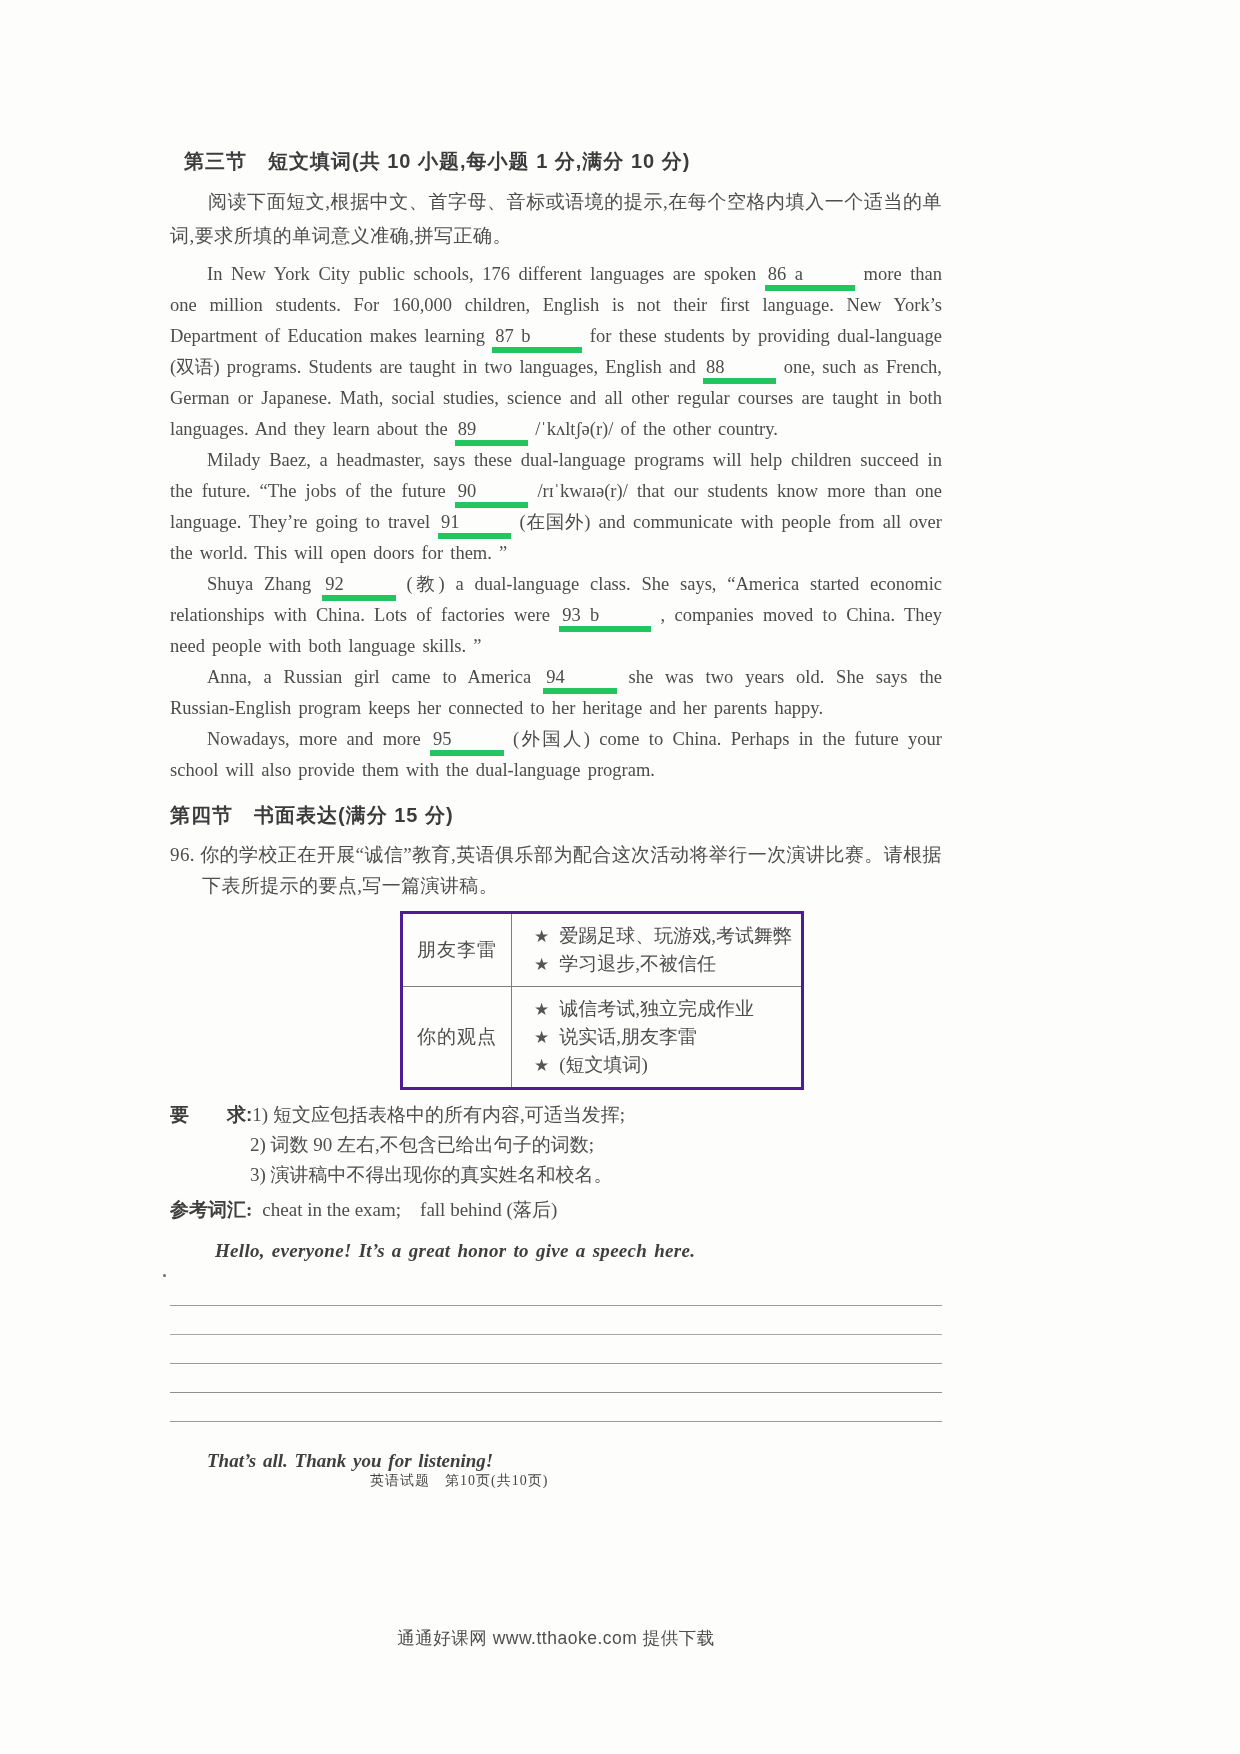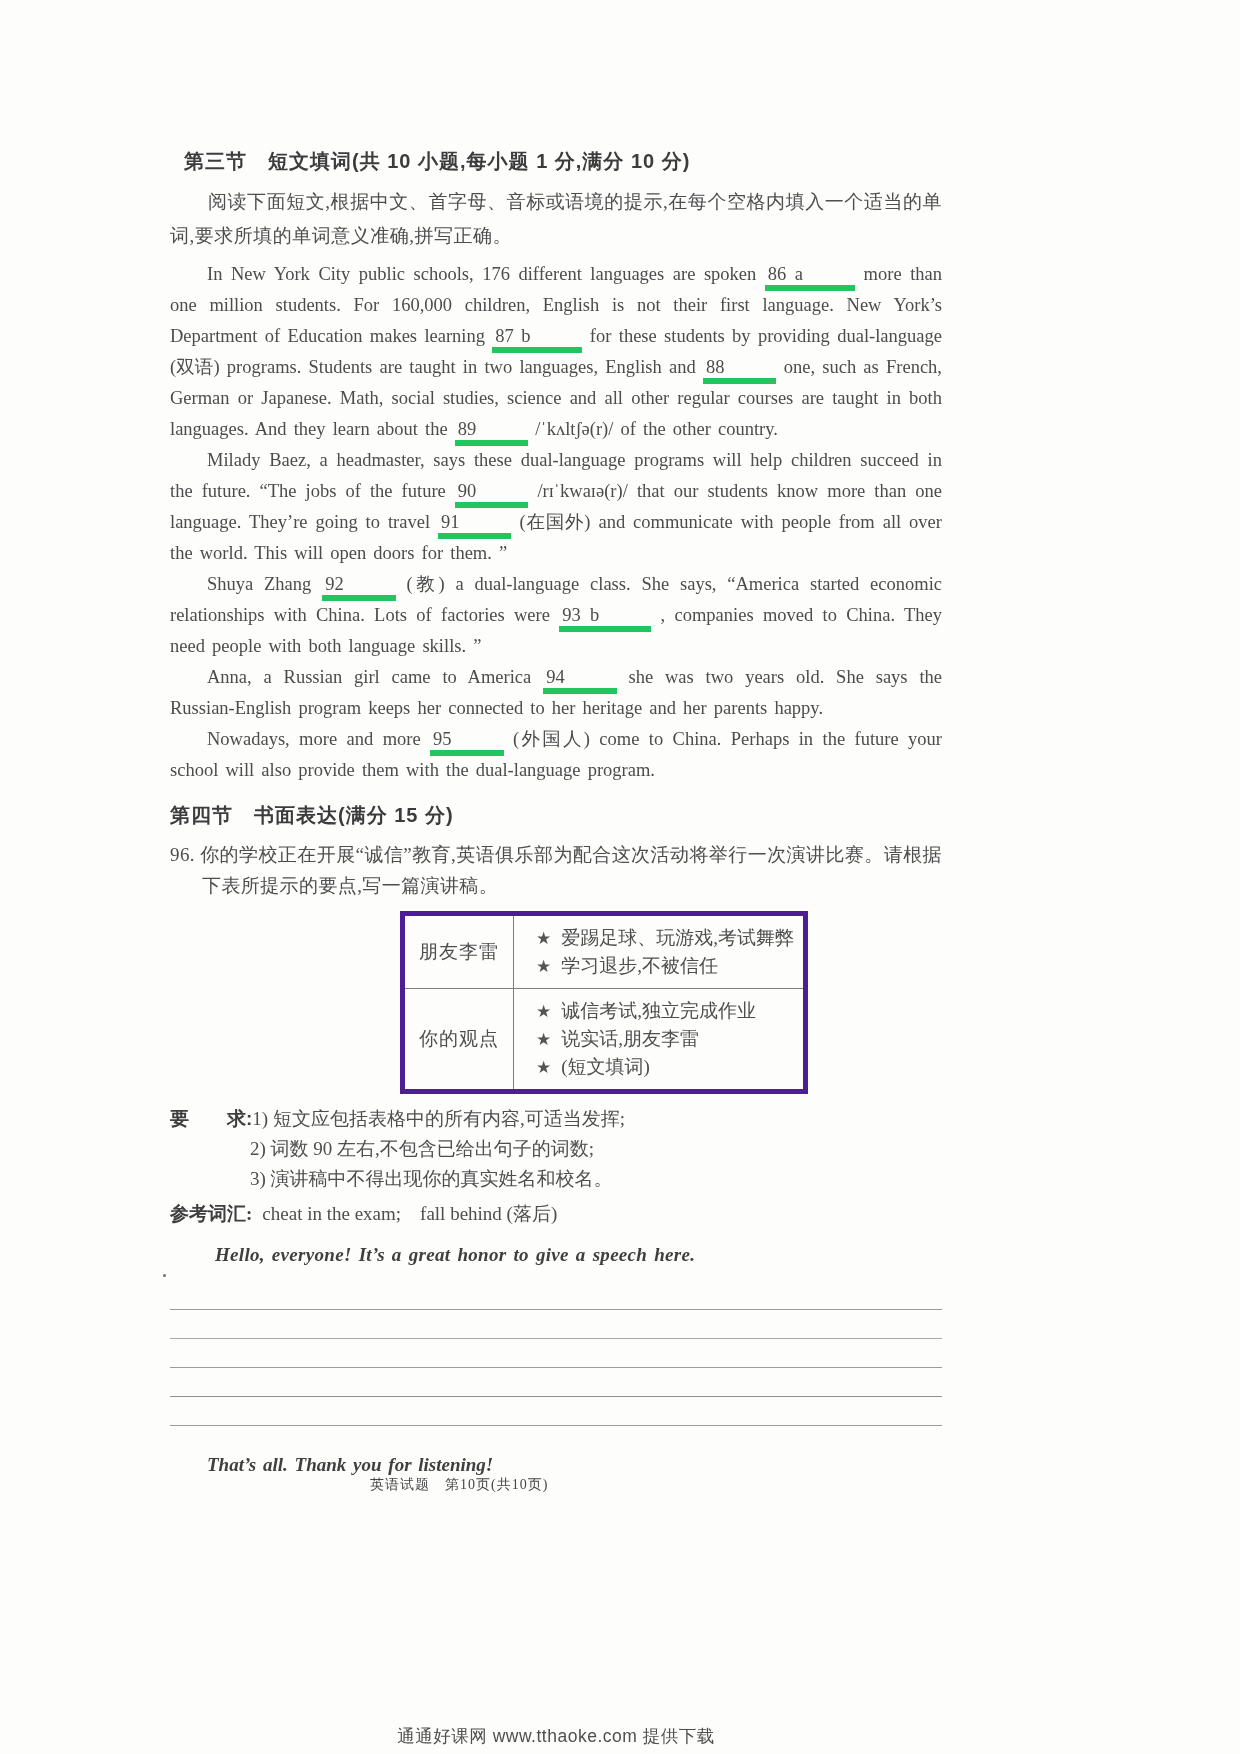--- a/index.html
+++ b/index.html
@@ -40,21 +40,21 @@
   .sec4-title { margin-top: 16px; margin-left: 0; }
 
   .q96 {
     font-size: 19px; line-height: 31px; margin: 4px 0 0 0;
     padding-left: 32px; text-indent: -32px; text-align: justify;
     color: #4e4e4e; letter-spacing: .4px;
   }
 
   .prompt-table {
     width: 398px; margin: 10px 8px 8px 230px;
-    border: 5px solid #4c1d95; font-size: 19px; color: #4e4e4e;
+    border: 3px solid #4c1d95; font-size: 19px; color: #4e4e4e;
   }
   .t-row { display: flex; }
   .t-row + .t-row { border-top: 1px solid #7e7e7e; }
   .t-label {
     width: 108px; border-right: 1px solid #7e7e7e;
     display: flex; align-items: center; justify-content: center;
     letter-spacing: 1px;
   }
   .t-items { flex: 1; padding: 8px 6px 8px 22px; }
   .t-item { line-height: 27px; white-space: nowrap; }
@@ -92,21 +92,21 @@
     word-spacing: 2px;
   }
 
   .page-num {
     font-size: 14px; color: #454545; margin-left: 200px;
     font-family: "Liberation Serif", "DejaVu Serif", serif;
     letter-spacing: 1px;
   }
 
   .watermark {
-    position: absolute; top: 1724px; left: 170px; width: 772px;
+    position: absolute; top: 1626px; left: 170px; width: 772px;
     text-align: center; font-size: 17.5px; color: #4f4f4f;
     font-family: "Liberation Sans", "DejaVu Sans", sans-serif;
     letter-spacing: .5px;
   }
 
   .dot-artifact {
     position: absolute; left: 163px; top: 1274px;
     width: 3px; height: 3px; background: #6d6d6d; border-radius: 50%;
   }
 </style>

